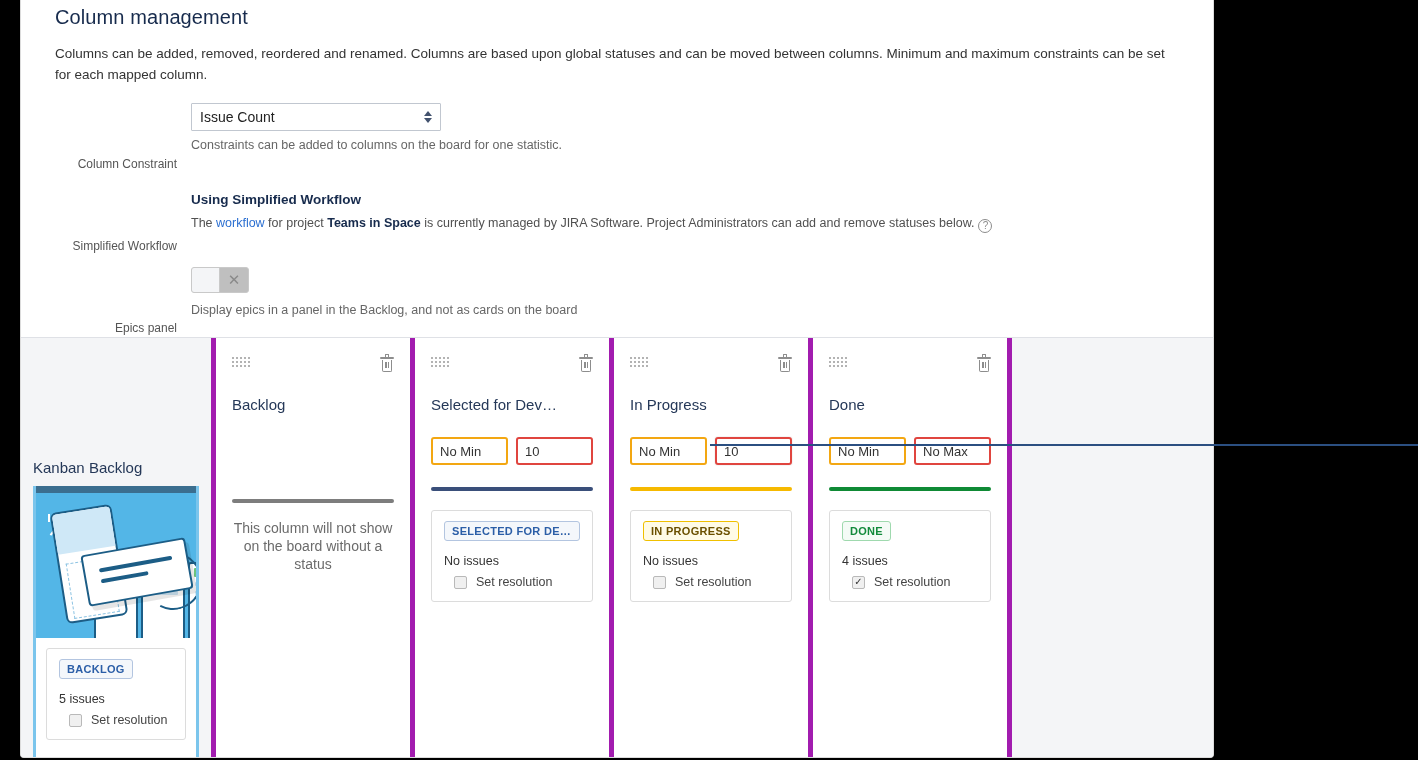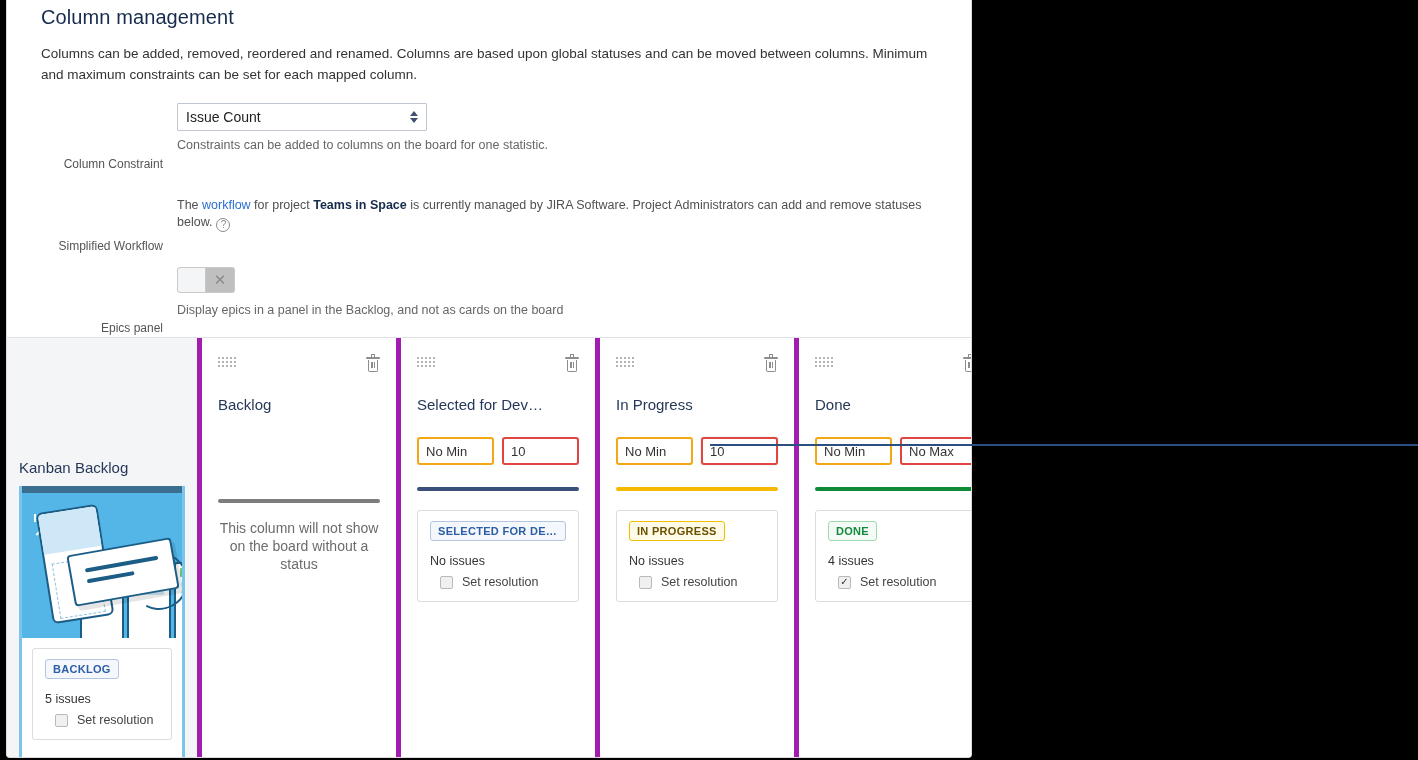--- a/index.html
+++ b/index.html
@@ -6,22 +6,22 @@
   html, body {
     width: 1418px; height: 760px;
     background: #000;
     font-family: "Liberation Sans", sans-serif;
     overflow: hidden;
   }
   .screen { position: relative; width: 1418px; height: 760px; background: #000; }
 
   
   .card {
-    position: absolute; left: 6px; top: 0px;
-    width: 966px; height: 758px;
+    position: absolute; left: 20px; top: 0px;
+    width: 1194px; height: 758px;
     background: #ffffff;
     border: 1px solid #dcdcdc;
     border-top: none;
     border-radius: 0 0 4px 4px;
     box-shadow: 0 1px 2px rgba(0,0,0,.12);
     overflow: hidden;
   }
 
   
   .settings { padding: 0 18px; }
@@ -267,20 +267,21 @@
                 <i class="down"></i>
               </span>
           </span>
           <div class="hint">Constraints can be added to columns on the board for one statistic.</div>
         </div>
       </div>
 
       <div class="field-row">
         <div class="field-label" style="padding-top:2px">Simplified Workflow</div>
         <div class="field-body">
+          <div class="wf-title">Using Simplified Workflow</div>
           <div class="wf-desc">
             <span>The </span><a href="#">workflow</a><span> for project </span><b>Teams in Space</b><span> is currently managed by JIRA Software. Project Administrators can add and remove statuses below.</span><span class="help-icon">?</span>
           </div>
         </div>
       </div>
 
       <div class="field-row" style="margin-top:14px">
         <div class="field-label">Epics panel</div>
         <div class="field-body">
           <span class="toggle">

